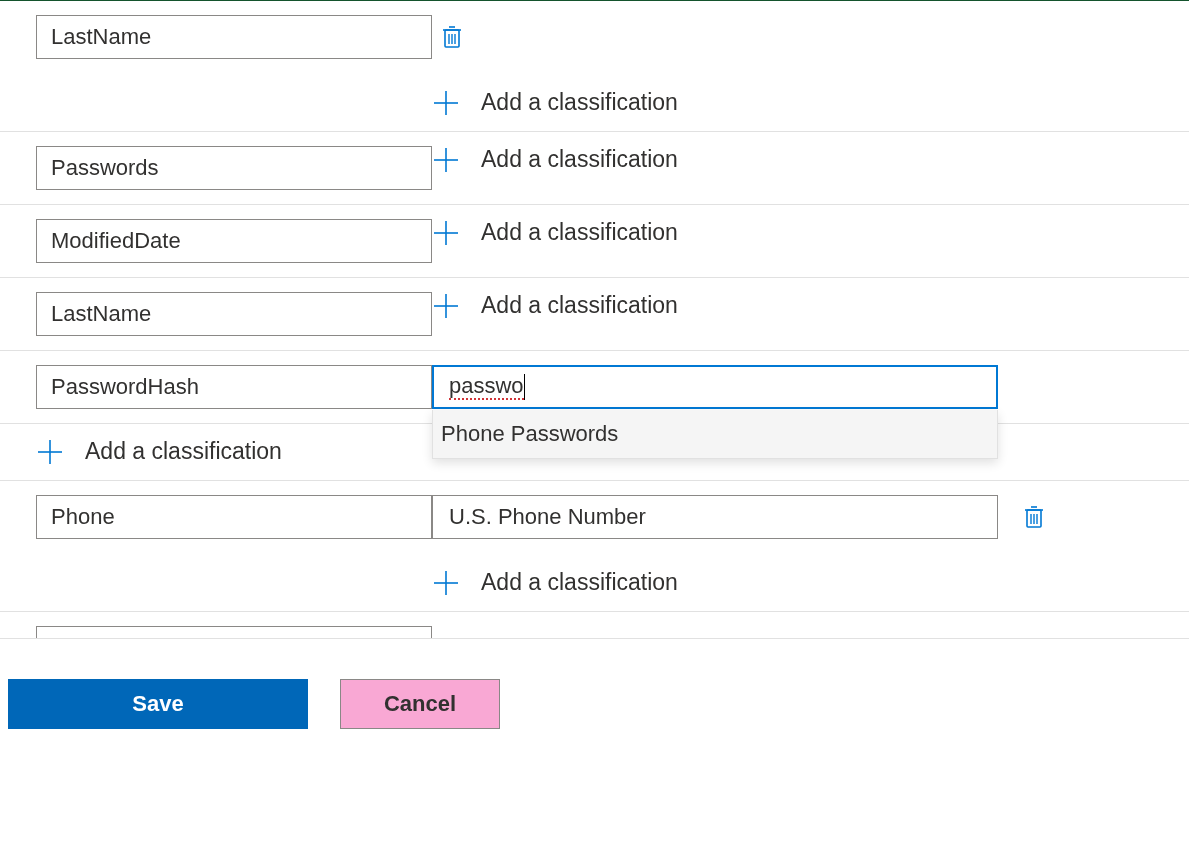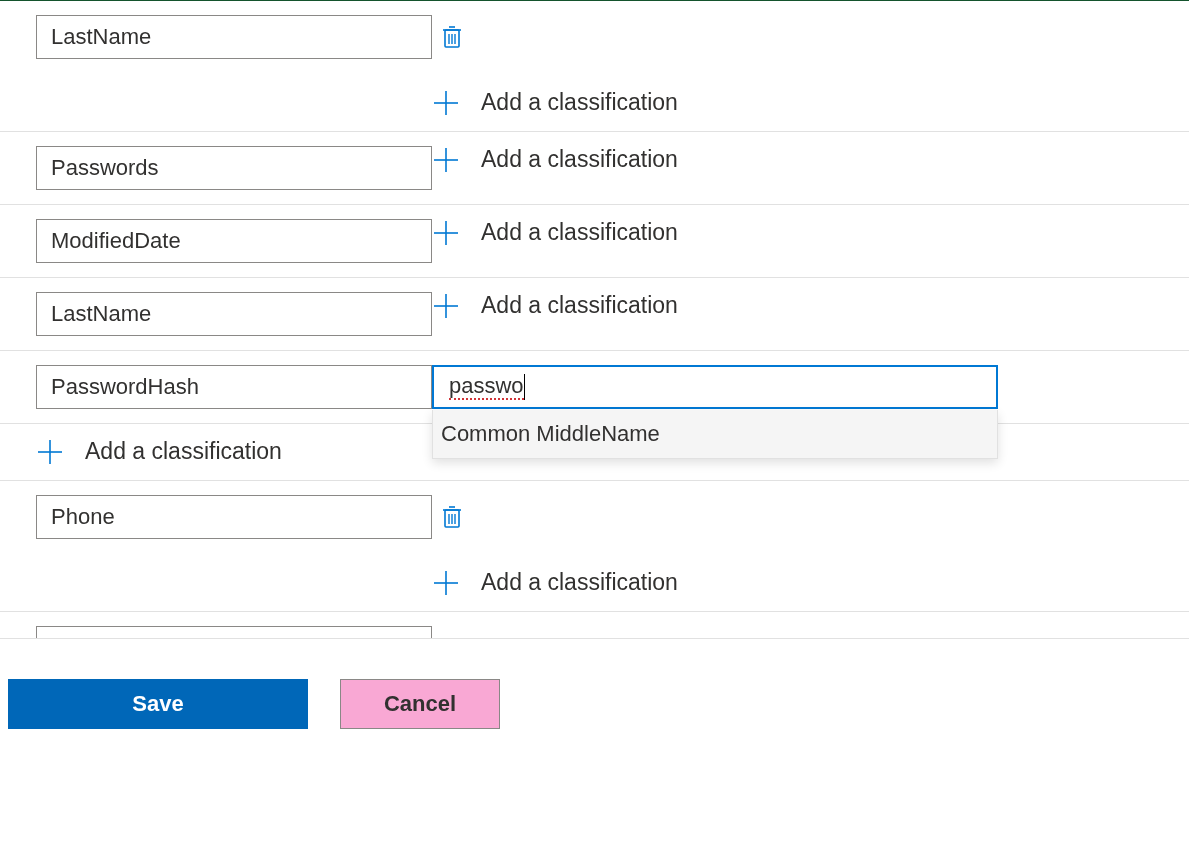--- a/index.html
+++ b/index.html
@@ -254,21 +254,21 @@
     <div class="col-right">
       <div class="class-line">
         <div class="class-box active">
           <span class="caret-wrap">
             <span class="typed">passwo</span>
             <span class="text-caret"></span>
           </span>
         </div>
       </div>
       <div class="dropdown">
-        <div class="dropdown-item">Common MiddleName</div>
+        <div class="dropdown-item">Phone Passwords</div>
       </div>
     </div>
   </div>
 
   <div class="row">
     <div class="col-right">
       <div class="add-line">
         <svg class="plus-icon" viewBox="0 0 28 28">
             <use href="#plus-sym"></use>
           </svg>
@@ -276,20 +276,21 @@
       </div>
     </div>
   </div>
 
   <div class="row">
     <div class="col-left">
       <div class="name-box">Phone</div>
     </div>
     <div class="col-right">
       <div class="class-line">
+        <div class="class-box">U.S. Phone Number</div>
         <div class="trash-wrap">
           <svg class="trash-icon" viewBox="0 0 22 26">
               <use href="#trash-sym"></use>
             </svg>
         </div>
       </div>
       <div class="add-line plus-only-margin">
         <svg class="plus-icon" viewBox="0 0 28 28">
             <use href="#plus-sym"></use>
           </svg>

